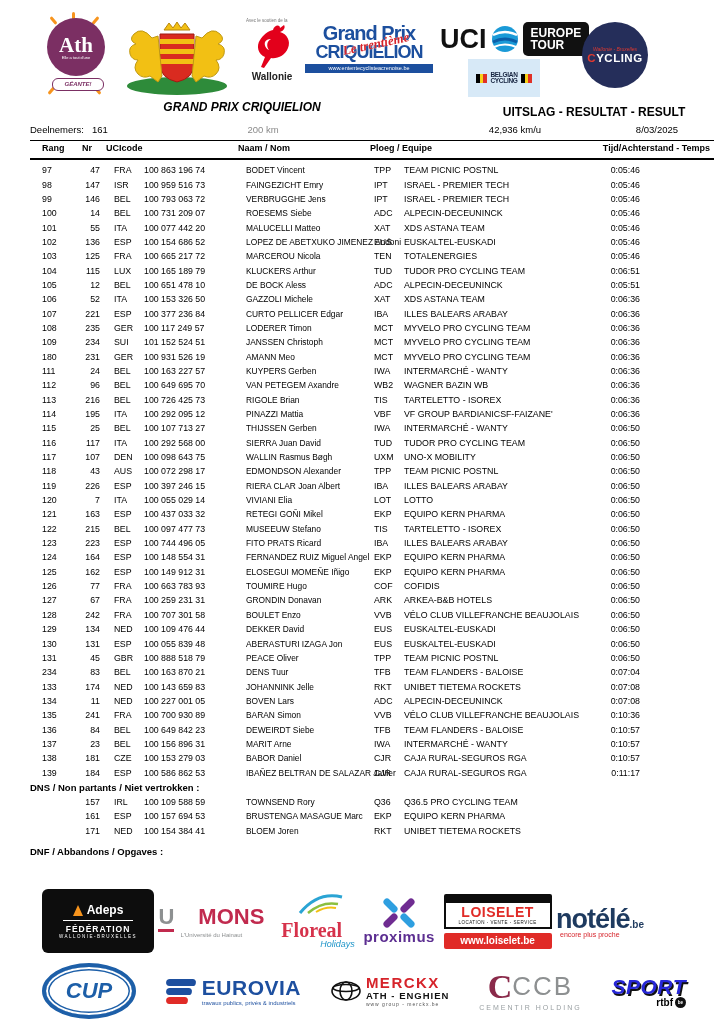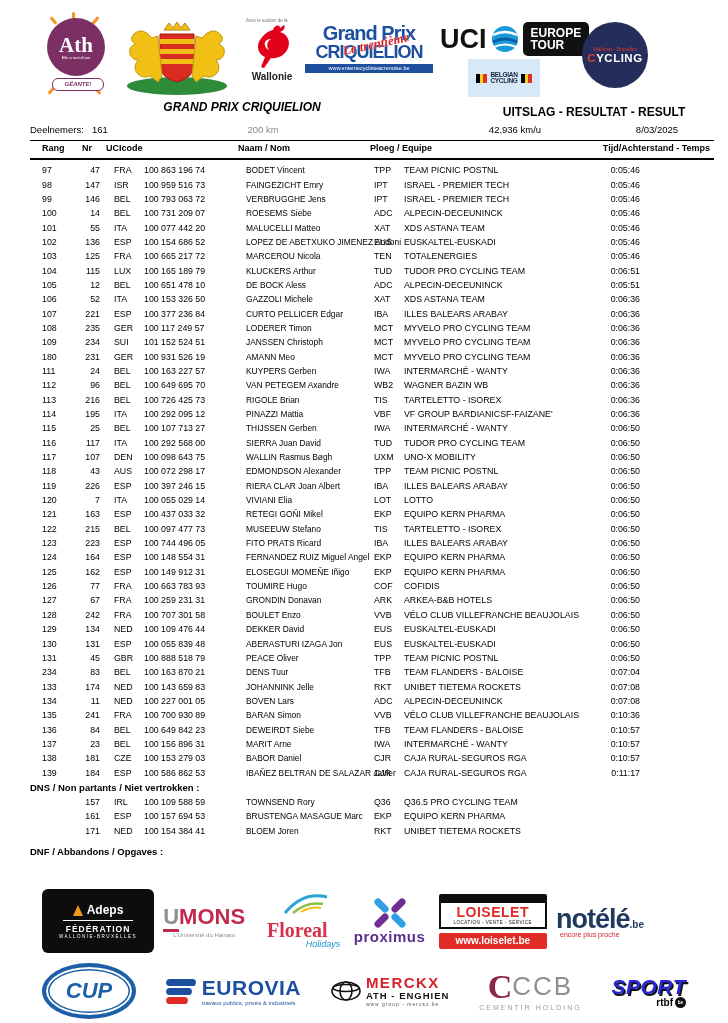--- a/index.html
+++ b/index.html
@@ -69,21 +69,21 @@
   .adeps{width:112px;height:64px;background:#0d0d0d;border-radius:6px;color:#fff;
     display:flex;flex-direction:column;align-items:center;justify-content:center;}
   .adeps-top{display:flex;align-items:center;gap:4px;font-weight:bold;font-size:12px;}
   .tri{width:0;height:0;border-left:5px solid transparent;border-right:5px solid transparent;border-bottom:11px solid #f7941d;}
   .adeps-div{width:70px;border-top:1px solid #fff;margin:3px 0;}
   .adeps-fed{font-size:8.5px;font-weight:bold;letter-spacing:1px;}
   .adeps-wb{font-size:4.5px;letter-spacing:1.5px;}
   .umons{text-align:center;}
   .umons-word{font-size:22px;font-weight:bold;}
   .umons-u{color:#8d9091;border-bottom:3px solid #c12a4e;}
-  .umons-mons{color:#c12a4e;}
+  .umons-mons{color:#c12a4e;padding-left:24px;}
   .umons-cap{font-size:6px;color:#8d9091;margin-top:2px;}
   .floreal{text-align:center;position:relative;width:86px;}
   .floreal-word{color:#d6324b;font-weight:bold;font-size:20px;font-family:"Liberation Serif",serif;}
   .floreal-sub{color:#2196c9;font-size:9px;font-style:italic;text-align:right;margin-top:-3px;}
   .proximus{text-align:center;width:80px;}
   .px-flower{position:relative;width:36px;height:30px;margin:0 auto;}
   .px-petal{position:absolute;width:17px;height:7px;border-radius:5px;}
   .proximus-word{color:#5c2e91;font-size:15px;font-weight:bold;letter-spacing:0.5px;}
   .loiselet{width:108px;}
   .loi-top{background:#0d0d0d;height:9px;border-radius:2px 2px 0 0;}

